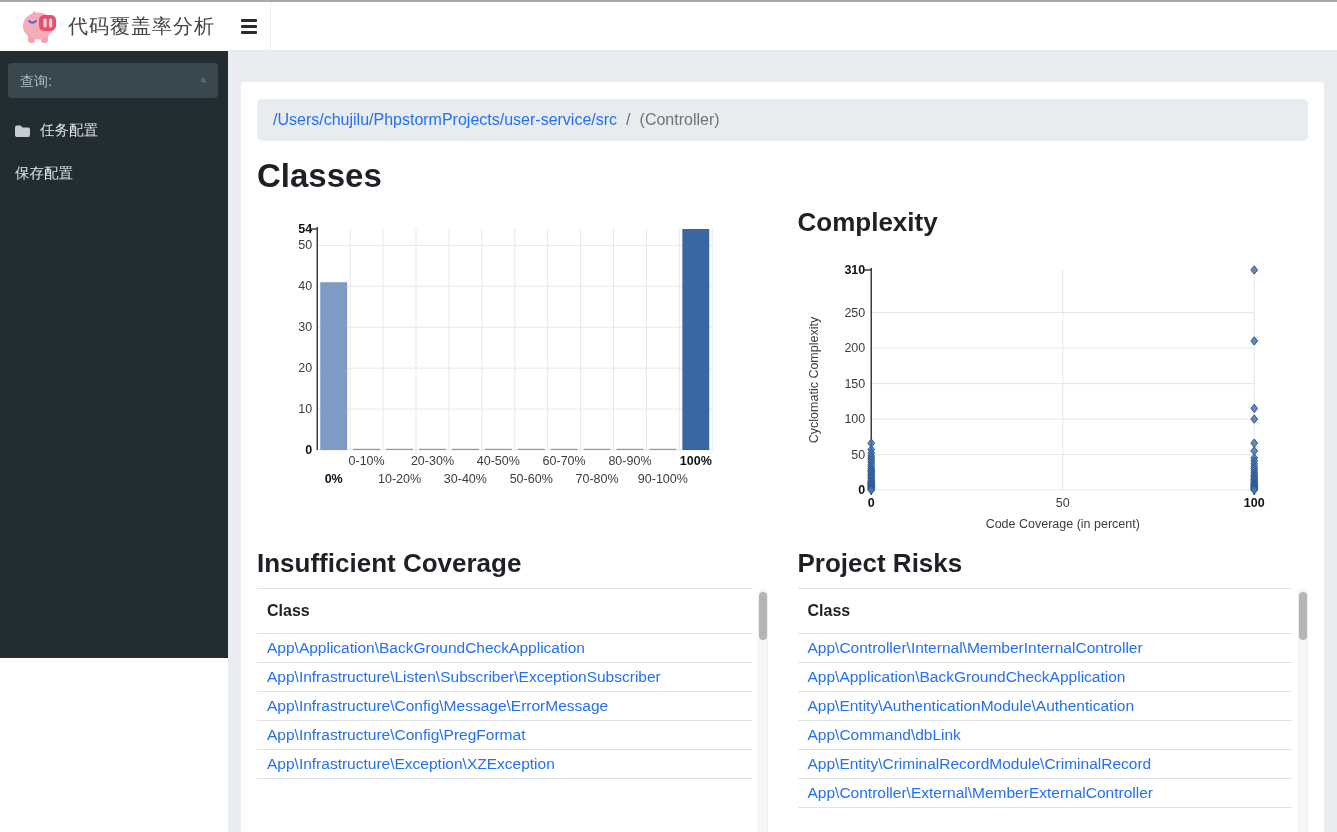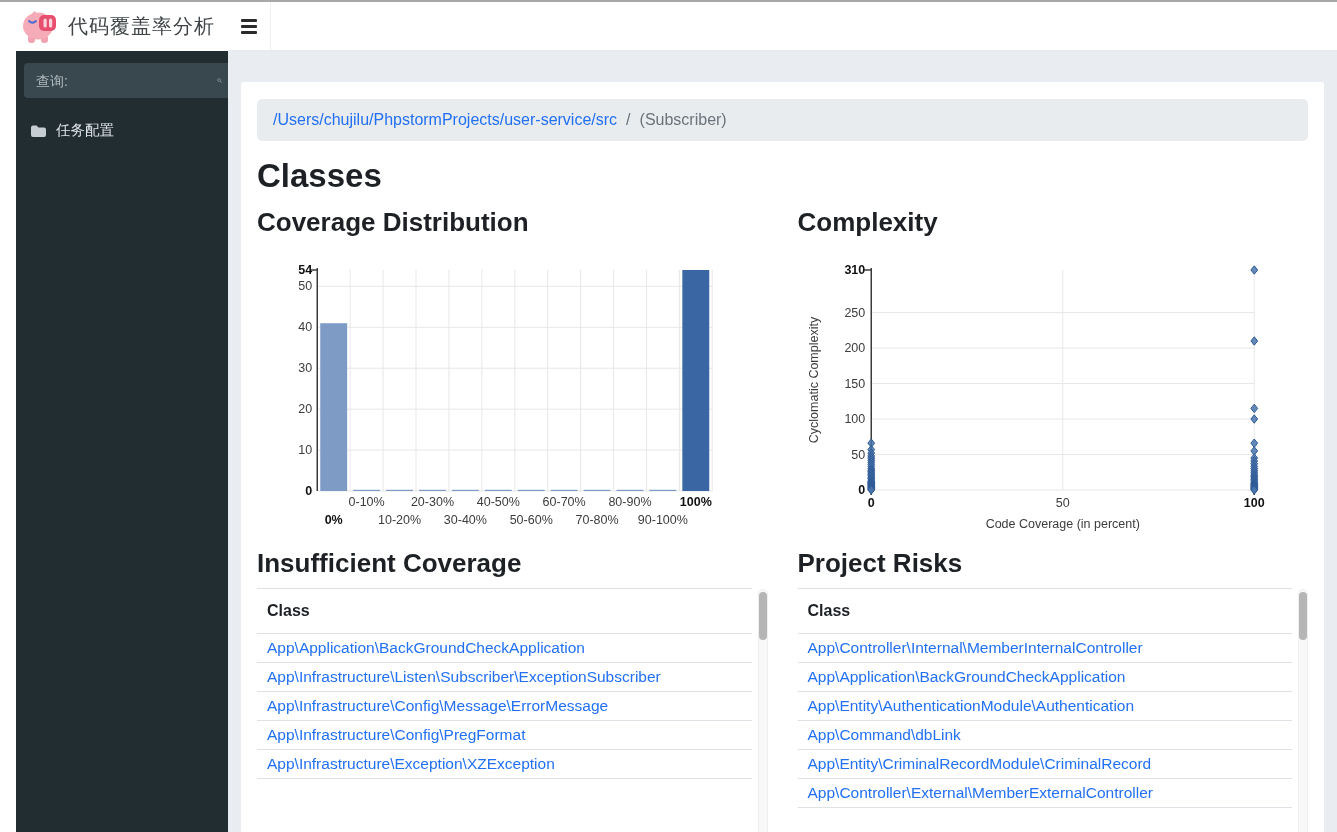--- a/index.html
+++ b/index.html
@@ -14,21 +14,21 @@
   .logo { position:absolute; left:0; top:2px; width:228px; height:49px; background:#fff;
     display:flex; align-items:center; padding-left:22px; gap:8px; z-index:50; }
   .logo .app-title { font-size:20px; color:#3f4447; letter-spacing:1px; white-space:nowrap; }
   .topbar { position:absolute; left:228px; top:2px; width:1109px; height:49px; background:#fff;
     border-bottom:1px solid #e7eaec; z-index:50; }
   .hamburger { width:43px; height:48px; background:#fff; border:none; border-right:1px solid #f0f0f0;
     display:flex; flex-direction:column; justify-content:center; align-items:center; gap:3px; cursor:pointer; }
   .hamburger .bar { width:16px; height:3px; background:#2b2b2b; border-radius:1px; }
 
   
-  .sidebar { position:absolute; left:16px; top:51px; width:228px; height:781px; background:#222d32; }
+  .sidebar { position:absolute; left:0; top:51px; width:228px; height:607px; background:#222d32; }
   .search { position:absolute; left:8px; top:12px; width:210px; height:35px; background:#39474e;
     border-radius:4px; display:flex; align-items:center; padding:0 12px; }
   .search input { flex:1; background:transparent; border:none; outline:none; color:#cdd5d9;
     font-size:14px; font-family:"Liberation Sans", sans-serif; }
   .search input::placeholder { color:#b3bdc2; }
   .menu { list-style:none; margin-top:58px;text-align:right; }
   .menu li { display:flex; align-items:center; gap:10px; padding:12px 15px; color:#dfe5e8;
     font-size:14.5px; cursor:pointer; }
 
   
@@ -95,37 +95,39 @@
         <line x1="11" y1="11" x2="15.5" y2="15.5" stroke="#9aa6ac" stroke-width="2" stroke-linecap="round"></line>
       </svg>
     </div>
     <ul class="menu" id="menu">
         <li>
           <svg width="15" height="12" viewBox="0 0 15 12">
             <path d="M0,2.5 Q0,0.5 2,0.5 L5.5,0.5 L7.5,2.5 L13,2.5 Q15,2.5 15,4.5 L15,10 Q15,12 13,12 L2,12 Q0,12 0,10 Z" fill="#c6ced4"></path>
           </svg>
           <span>任务配置</span>
         </li>
+        <li>
+          <span>保存配置</span>
+        </li>
       </ul>
   </aside>
 
   <main class="content">
     <div class="card">
 
       <nav class="breadcrumb">
         <a href="#">/Users/chujilu/PhpstormProjects/user-service/src</a>
         <span class="sep">/</span>
-        <span class="cur">(Subscriber)</span>
+        <span class="cur">(Controller)</span>
       </nav>
 
       <h1 class="page-title">Classes</h1>
 
       <div class="grid">
         <section>
-          <h2>Coverage Distribution</h2>
           <svg id="barChart" class="chart-svg" viewBox="0 0 510 300">
               <line x1="92.91666666666666" y1="30" x2="92.91666666666666" y2="251" stroke="#e7e7e7" stroke-width="1"></line>
               <line x1="125.83333333333333" y1="30" x2="125.83333333333333" y2="251" stroke="#e7e7e7" stroke-width="1"></line>
               <line x1="158.75" y1="30" x2="158.75" y2="251" stroke="#e7e7e7" stroke-width="1"></line>
               <line x1="191.66666666666666" y1="30" x2="191.66666666666666" y2="251" stroke="#e7e7e7" stroke-width="1"></line>
               <line x1="224.58333333333331" y1="30" x2="224.58333333333331" y2="251" stroke="#e7e7e7" stroke-width="1"></line>
               <line x1="257.5" y1="30" x2="257.5" y2="251" stroke="#e7e7e7" stroke-width="1"></line>
               <line x1="290.41666666666663" y1="30" x2="290.41666666666663" y2="251" stroke="#e7e7e7" stroke-width="1"></line>
               <line x1="323.3333333333333" y1="30" x2="323.3333333333333" y2="251" stroke="#e7e7e7" stroke-width="1"></line>
               <line x1="356.25" y1="30" x2="356.25" y2="251" stroke="#e7e7e7" stroke-width="1"></line>

